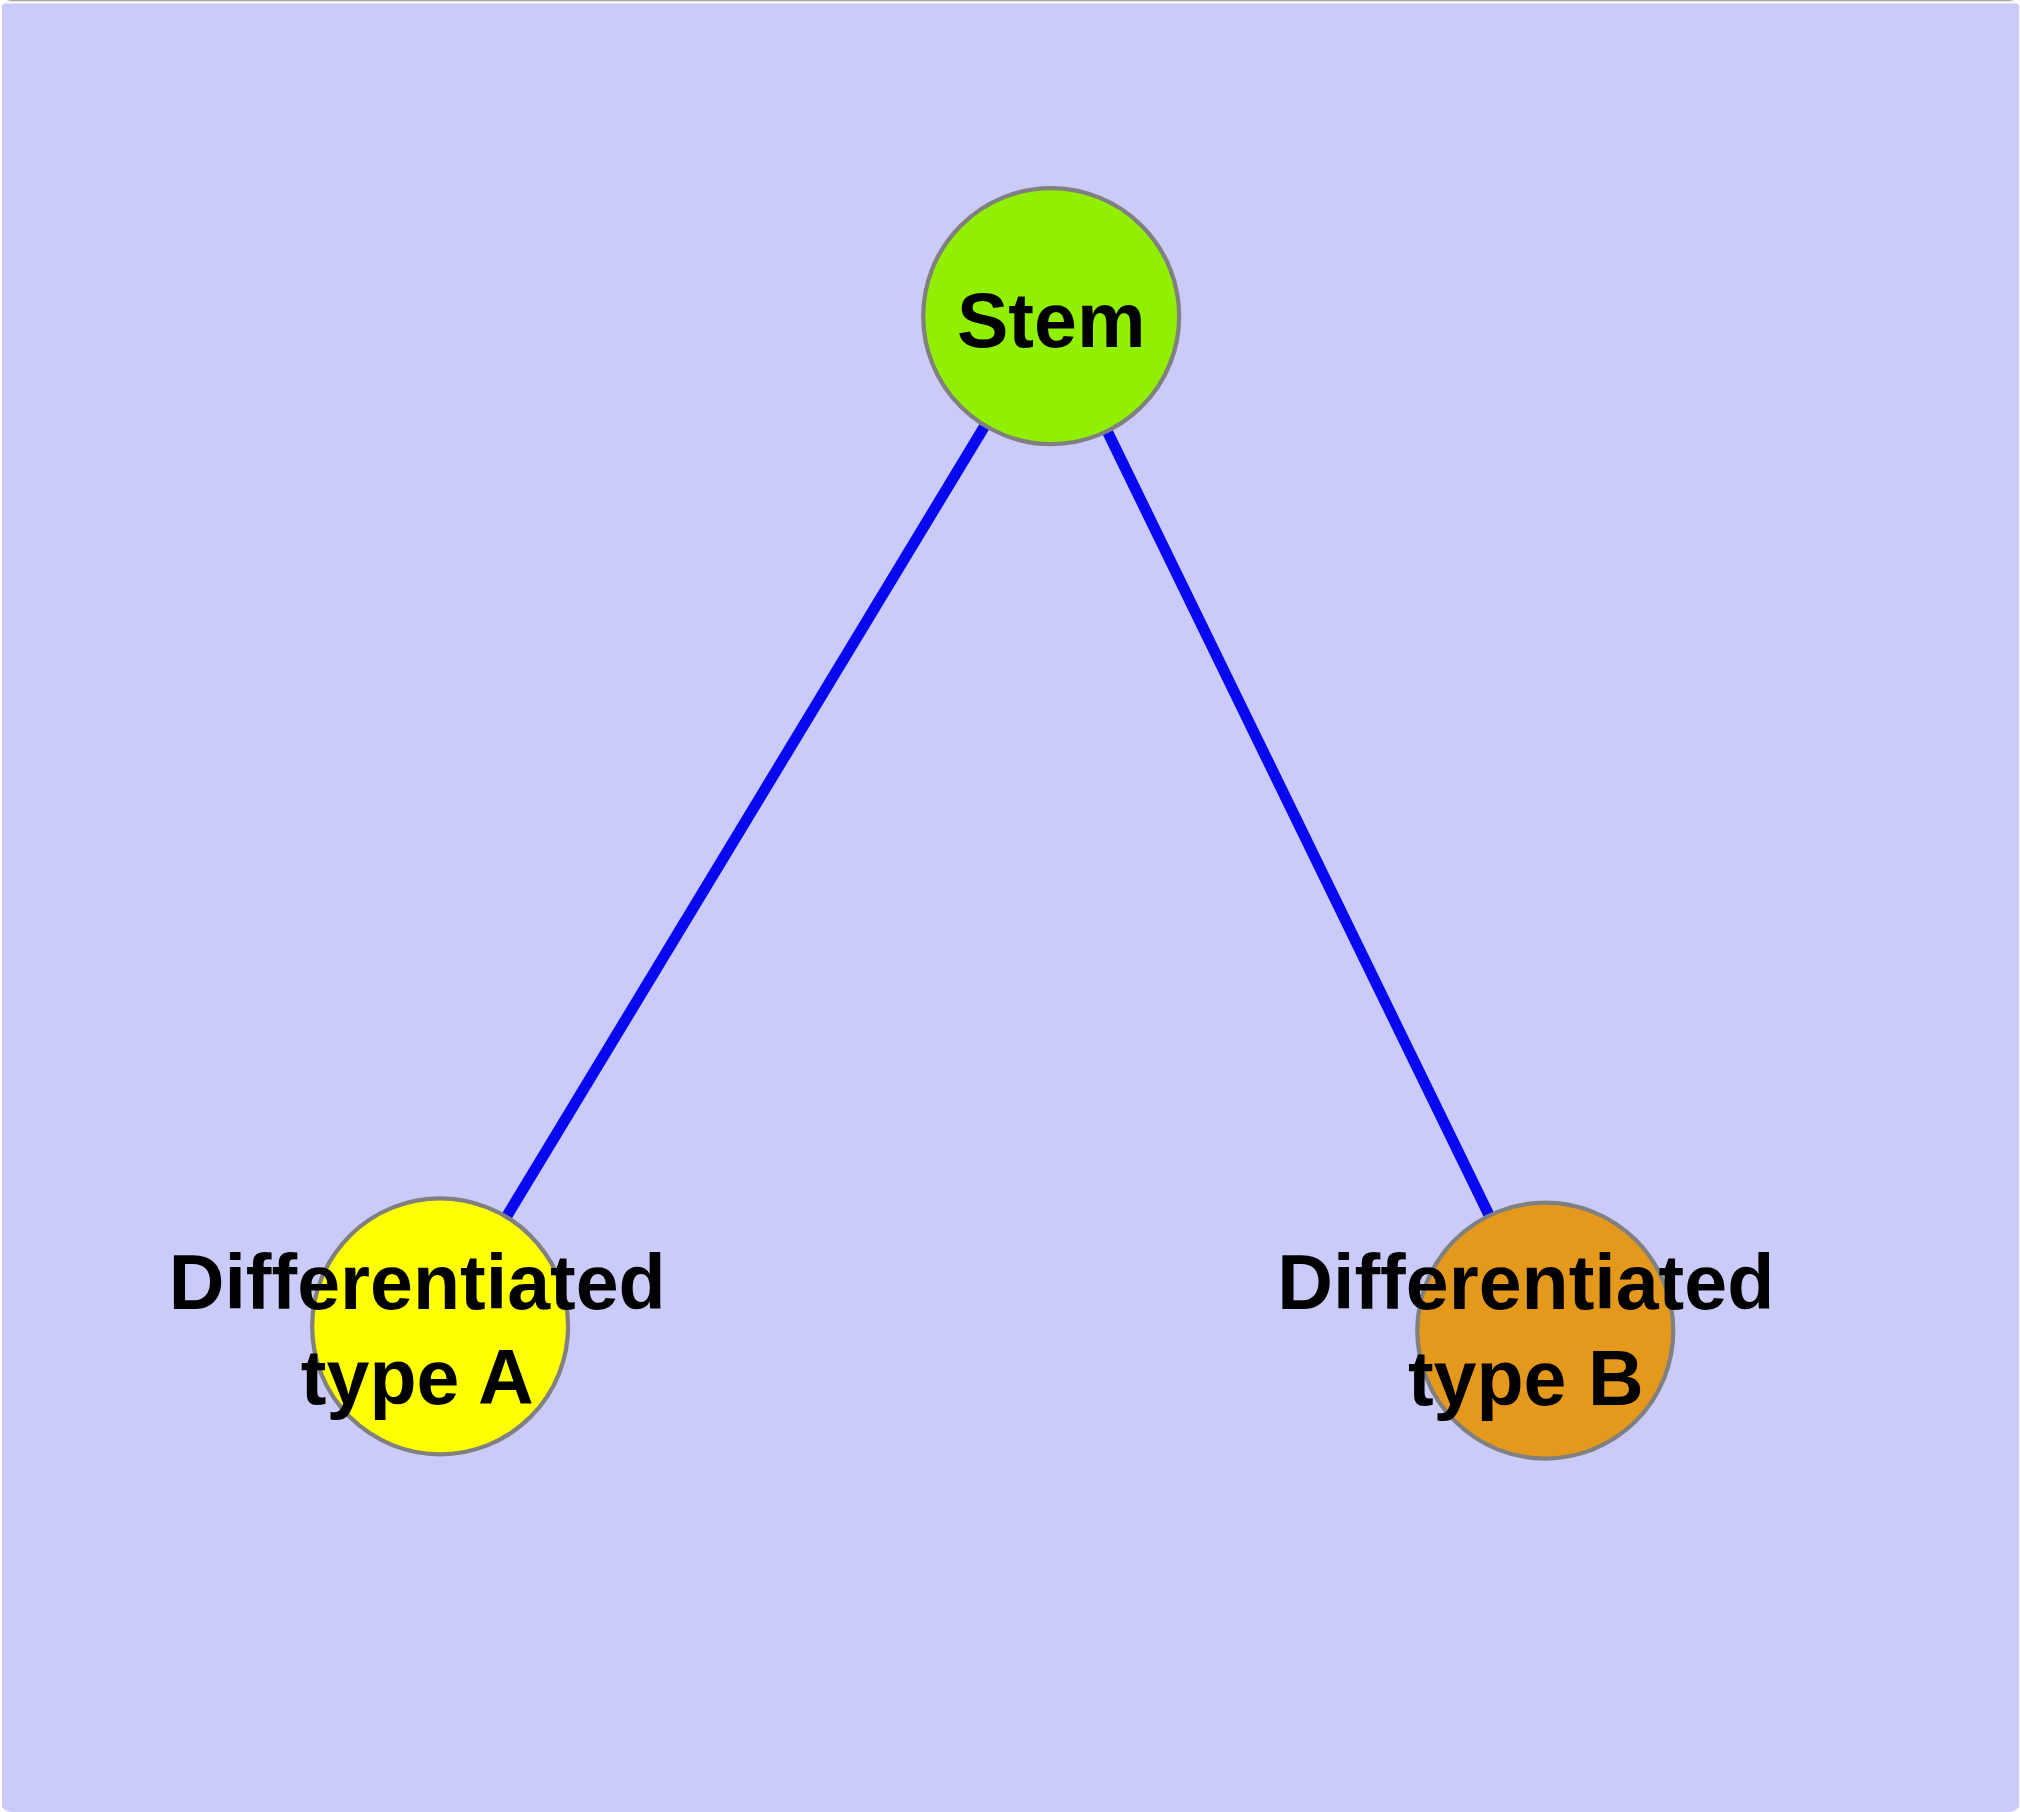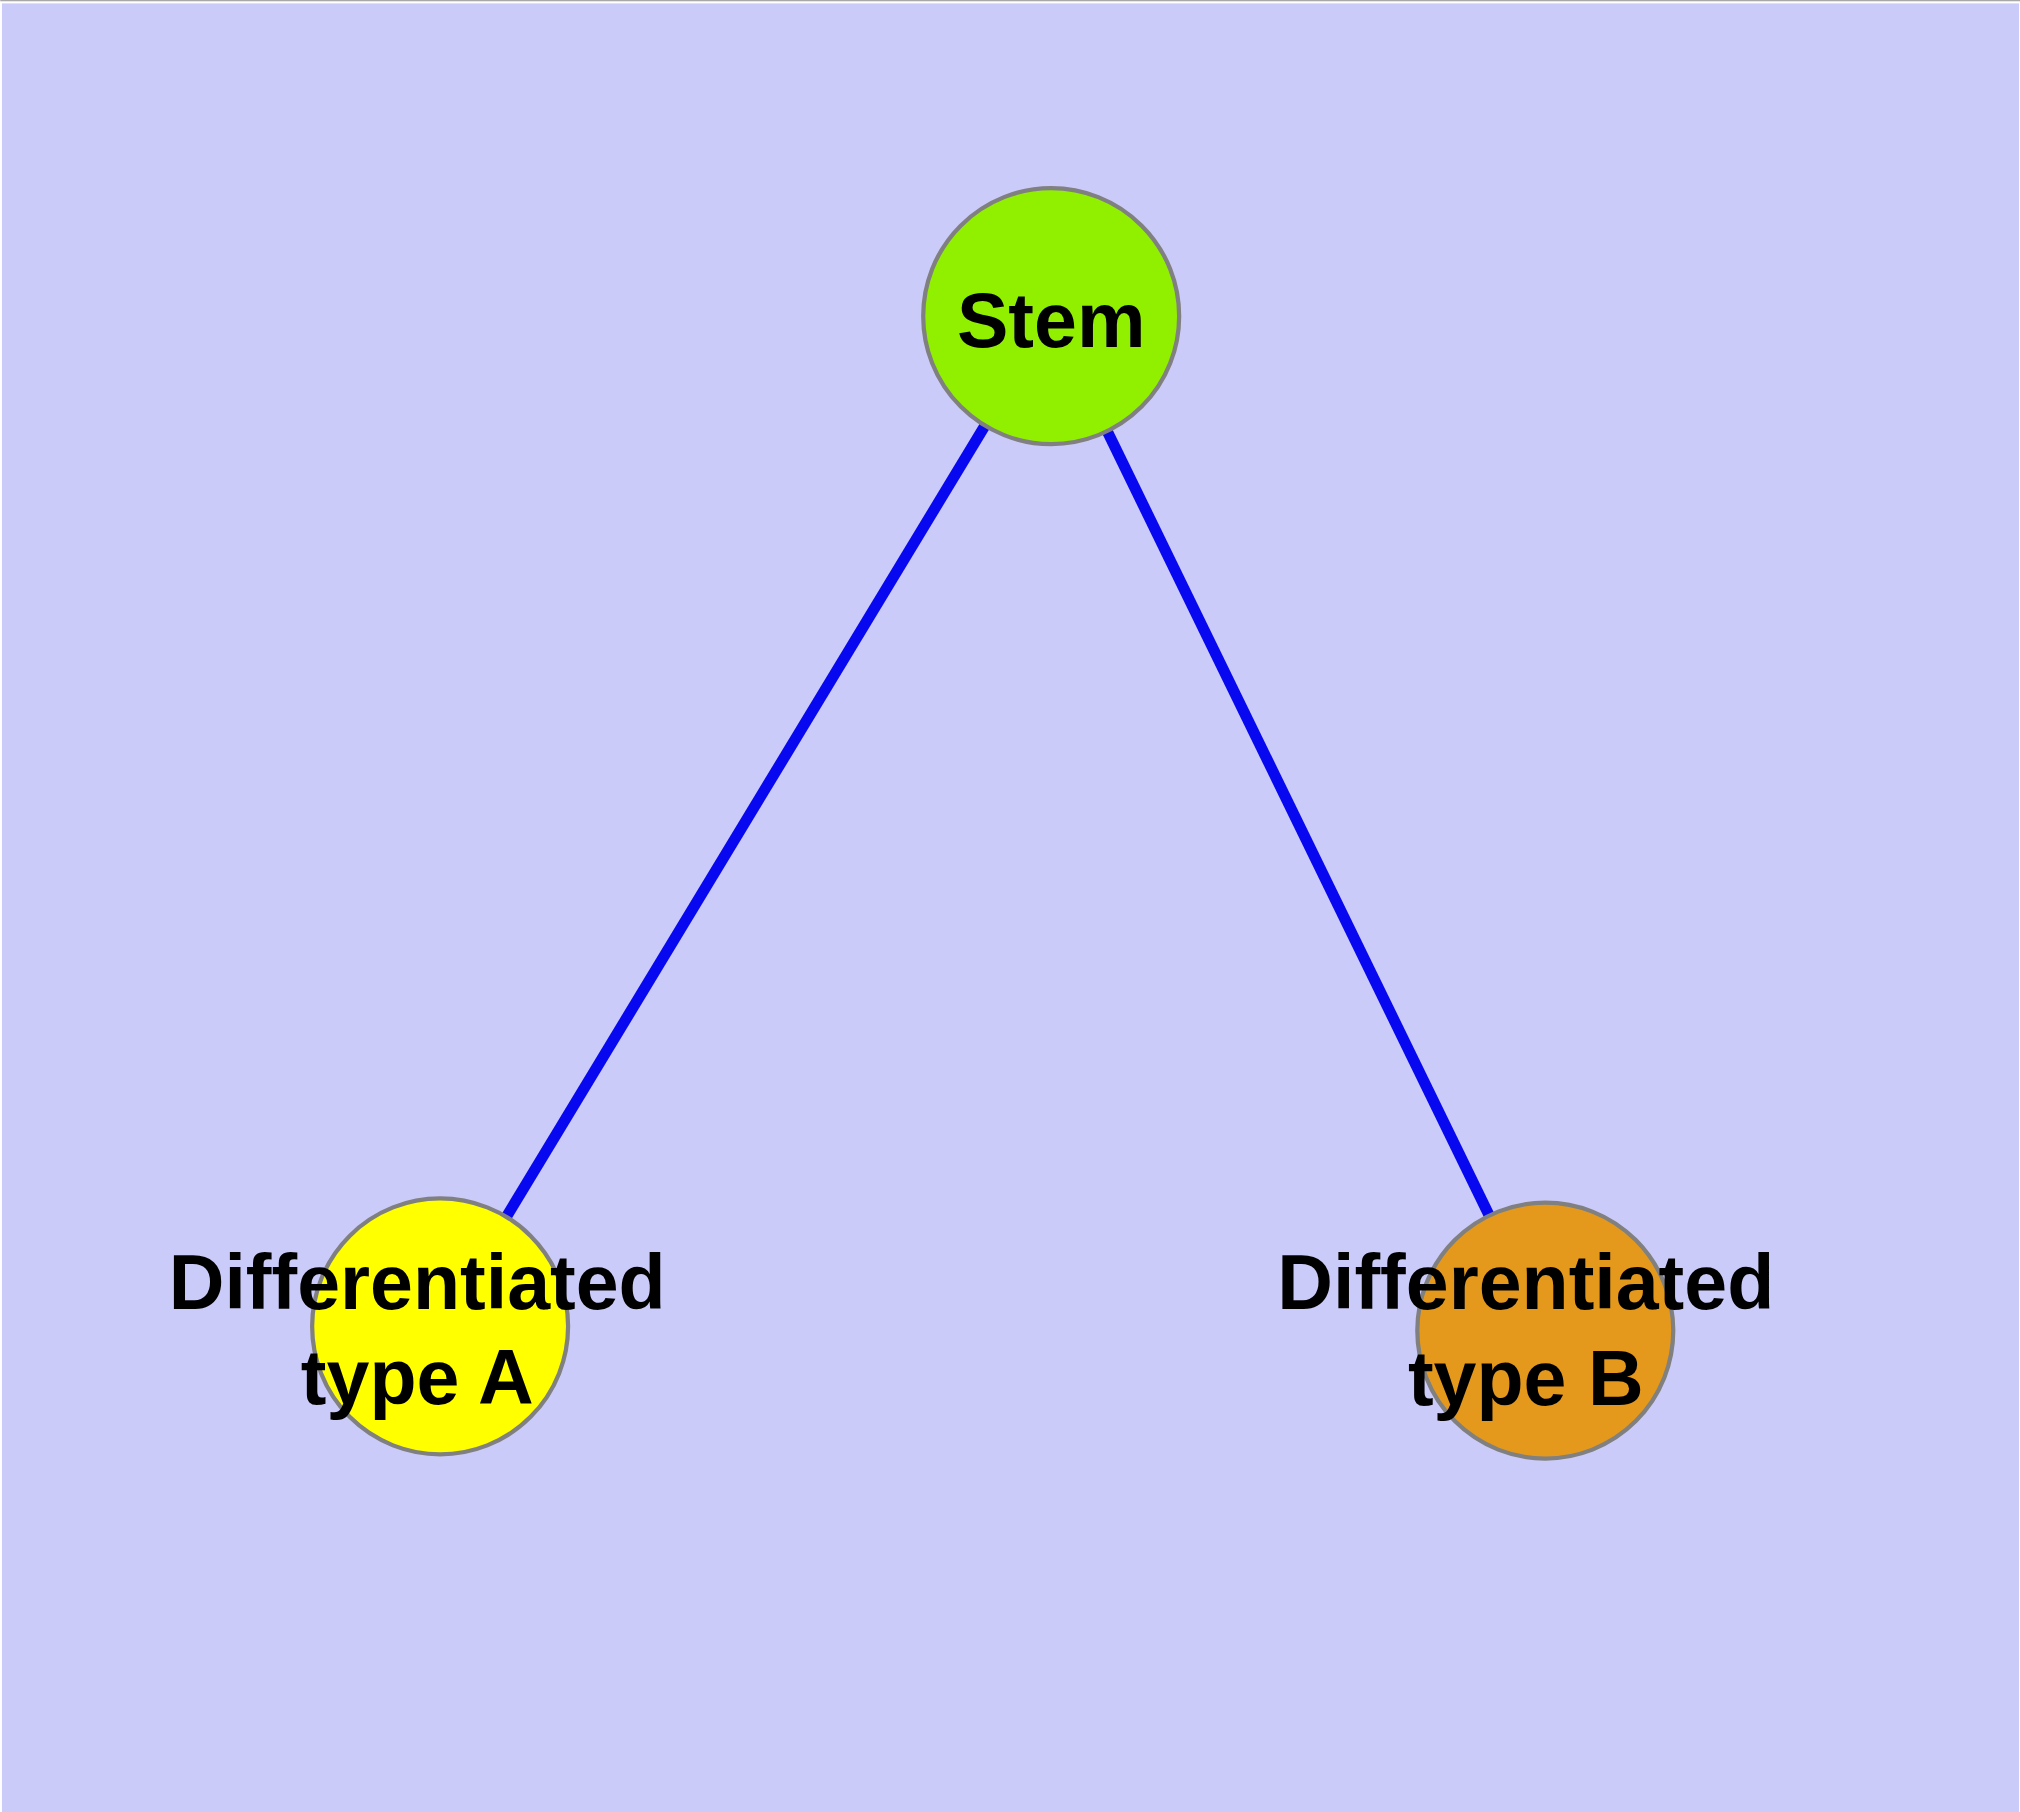--- a/index.html
+++ b/index.html
@@ -7,20 +7,21 @@
     padding: 0;
     background: #ffffff;
     font-family: "Liberation Sans", sans-serif;
   }
   .stage {
     position: relative;
     width: 2021px;
     height: 1812px;
     overflow: hidden;
     background: #ffffff;
+    border-radius: 12px;
   }
   svg.diagram {
     display: block;
     width: 2021px;
     height: 1812px;
   }
   .node-label {
     font-family: "Liberation Sans", sans-serif;
     font-weight: 700;
     font-size: 91px;

